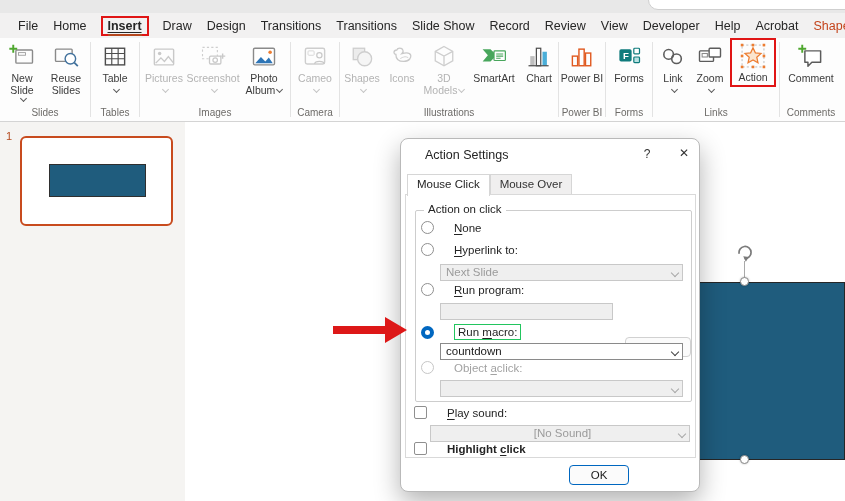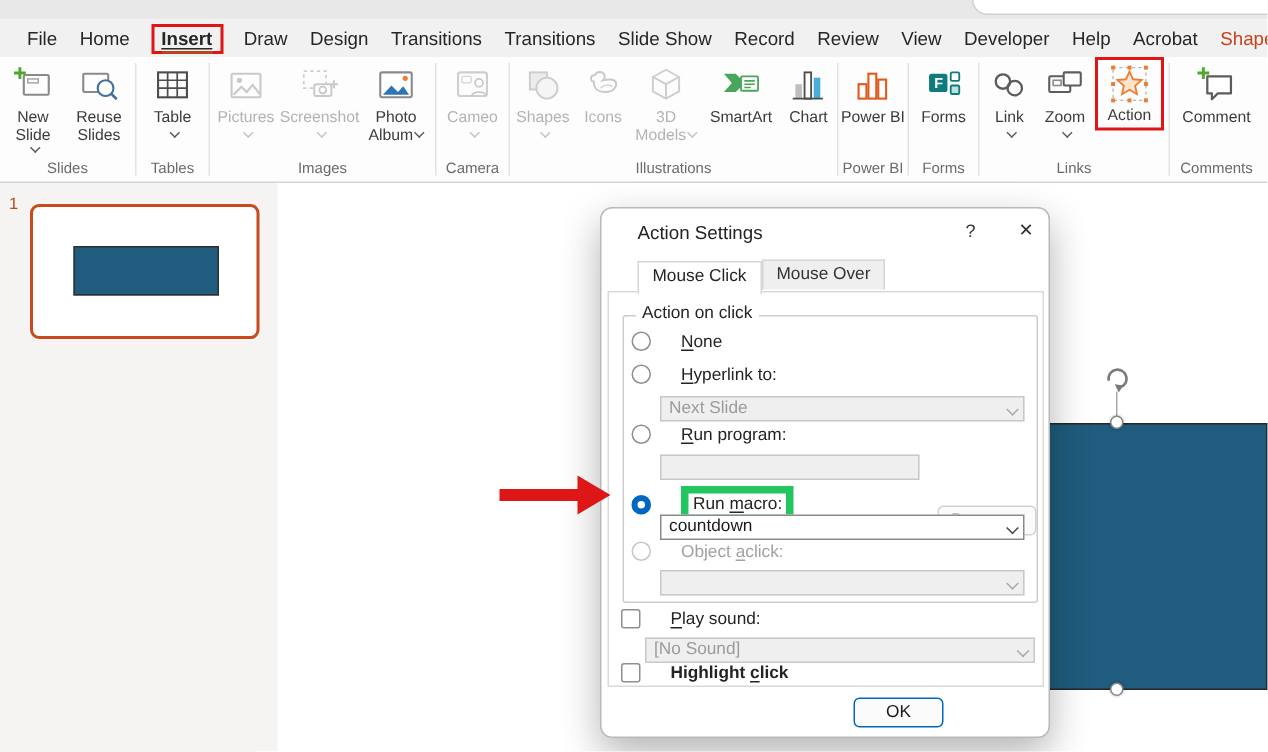--- a/index.html
+++ b/index.html
@@ -39,33 +39,33 @@
   .canvas-shape { position:absolute; left:645px; top:282px; width:200px; height:178px; background:#1f5c7d; border:1px solid #262626; z-index:5; }
   .handle { position:absolute; width:9px; height:9px; border-radius:50%; background:#fff; border:1px solid #8a8a8a; z-index:7; box-shadow:0 0 2px rgba(0,0,0,.3); }
   .rot-line { position:absolute; left:744px; top:261px; width:1px; height:18px; background:#a9a9a9; z-index:6; }
   .rot-icon { position:absolute; left:735px; top:243px; z-index:7; }
 
   
   .dialog { position:absolute; left:400px; top:138px; width:300px; height:354px; background:#fff; border:1px solid #b9b9b9; border-radius:8px; box-shadow:0 10px 26px rgba(0,0,0,.30); z-index:20; font-size:12px; color:#242424; }
   .dlg-title { position:absolute; left:24px; top:9px; font-size:12.5px; }
   .dlg-help { position:absolute; left:238px; top:8px; width:16px; height:16px; text-align:center; font-size:12px; color:#333; }
   .dlg-close { position:absolute; left:274px; top:7px; width:18px; height:18px; text-align:center; font-size:12px; color:#333; }
-  .tabs { position:absolute; left:6px; top:34px; display:flex; align-items:flex-start; z-index:3;margin-left:18px; }
+  .tabs { position:absolute; left:6px; top:34px; display:flex; align-items:center; z-index:3; }
   .tab { padding:3px 9px 4px; font-size:11.5px; border:1px solid #d6d6d6; border-bottom:none; }
   .tab.active { background:#fff; position:relative; top:1px; padding-bottom:6px; }
   .tab.inactive { background:#f0efef; color:#333; }
   .tab-page { position:absolute; left:4px; top:55px; width:291px; height:264px; background:#fff; border:1px solid #d9d9d9; z-index:2; }
   .groupbox { position:absolute; left:9px; top:15px; width:277px; height:192px; border:1px solid #cdcdcd; border-radius:2px; }
   .groupbox-label { position:absolute; left:8px; top:-8px; background:#fff; padding:0 4px; font-size:11.5px; }
   .opt-row { position:absolute; display:flex; align-items:center; gap:20px; font-size:11.5px; }
   .radio { width:13px; height:13px; border-radius:50%; border:1px solid #8f8f8f; background:#fff; flex:none; }
   .radio.selected { border:4px solid #0067c0; }
   .radio.disabled { border-color:#c6c6c6; }
   .dis-label { color:#a2a2a2; }
-  .focus-frame { border:5px solid #22c55e; padding:1px 3px;text-align:center; }
+  .focus-frame { border:1px solid #22c55e; padding:1px 3px;text-align:center; }
   .combo { position:absolute; height:17px; border:1px solid #8a8a8a; background:#fff; font-size:11.5px; line-height:15px; padding-left:5px; color:#1a1a1a; }
   .combo.disabled { border-color:#c8c8c8; background:#efefef; color:#9b9b9b; }
   .combo .arrow { position:absolute; right:4px; top:5px; width:6px; height:6px; border-right:1.6px solid #444; border-bottom:1.6px solid #444; transform:rotate(45deg); }
   .combo.disabled .arrow { border-color:#a8a8a8; border-width:1.2px; }
   .textbox { position:absolute; height:17px; border:1px solid #c8c8c8; background:#efefef; }
   .btn { position:absolute; height:20px; border-radius:4px; background:#fbfbfb; border:1px solid #d1d1d1; font-size:11.5px; color:#1a1a1a; display:flex; align-items:center; justify-content:center; }
   .btn.primary { border-color:#0067c0; }
   .checkbox { width:13px; height:13px; border:1px solid #8f8f8f; border-radius:2px; background:#fff; flex:none; }
   .ul { text-decoration:underline; text-underline-offset:2px; }
 
@@ -427,21 +427,21 @@
       </div>
       <div class="combo disabled" style="left:34px; top:185px; width:243px;">
         <span></span>
         <span class="arrow"></span>
       </div>
 
       <div class="opt-row" style="left:8px; top:211px;">
         <span class="checkbox"></span>
         <span><span class="ul">P</span><span>lay sound:</span></span>
       </div>
-      <div class="combo disabled" style="left:24px; top:230px; width:260px;">
+      <div class="combo disabled" style="left:24px; top:230px; width:260px;text-align:center;">
         <span>[No Sound]</span>
         <span class="arrow"></span>
       </div>
 
       <div class="opt-row" style="left:8px; top:247px;font-weight:bold;">
         <span class="checkbox"></span>
         <span><span>Highlight </span><span class="ul">c</span><span>lick</span></span>
       </div>
     </div>
 

